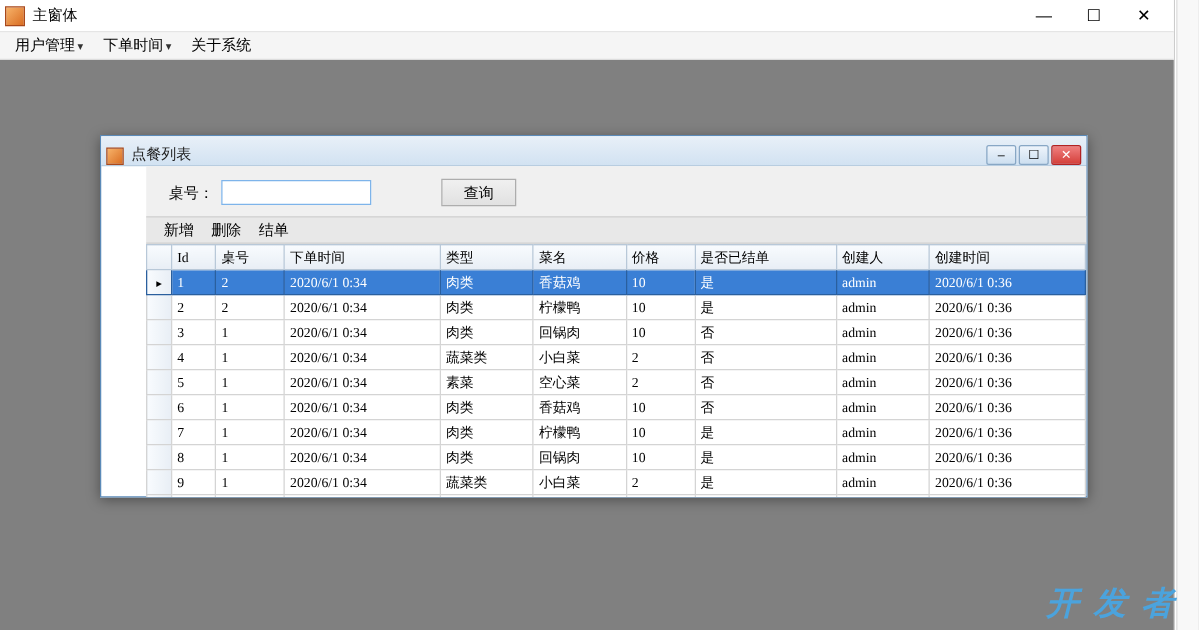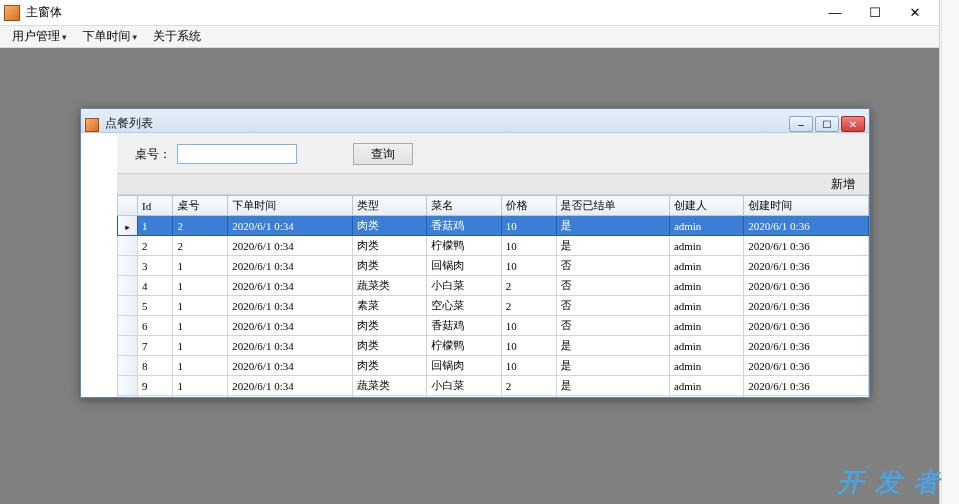--- a/index.html
+++ b/index.html
@@ -127,27 +127,26 @@
       margin-left: 50px;
       width: 60px; height: 22px;
       border: 1px solid #adadad;
       background: linear-gradient(#f0f0f0,#e1e1e1);
       font-size: 12px;
       cursor: pointer;
     }
     .toolbar {
       height: 22px;
       display: flex;
-      align-items: flex-end;
+      align-items: center;
       gap: 10px;
       padding: 0 12px;
       border-top: 1px solid #d0d0d0;
       border-bottom: 1px solid #d0d0d0;
       background: #e8e8e8;
-      flex-direction: column;
     }
     .tool-link {
       font-size: 12px;
       cursor: pointer;
       padding: 2px 2px;
     }
     .grid-container {
       flex: 1;
       overflow: auto;
       background: #a9a9a9;

